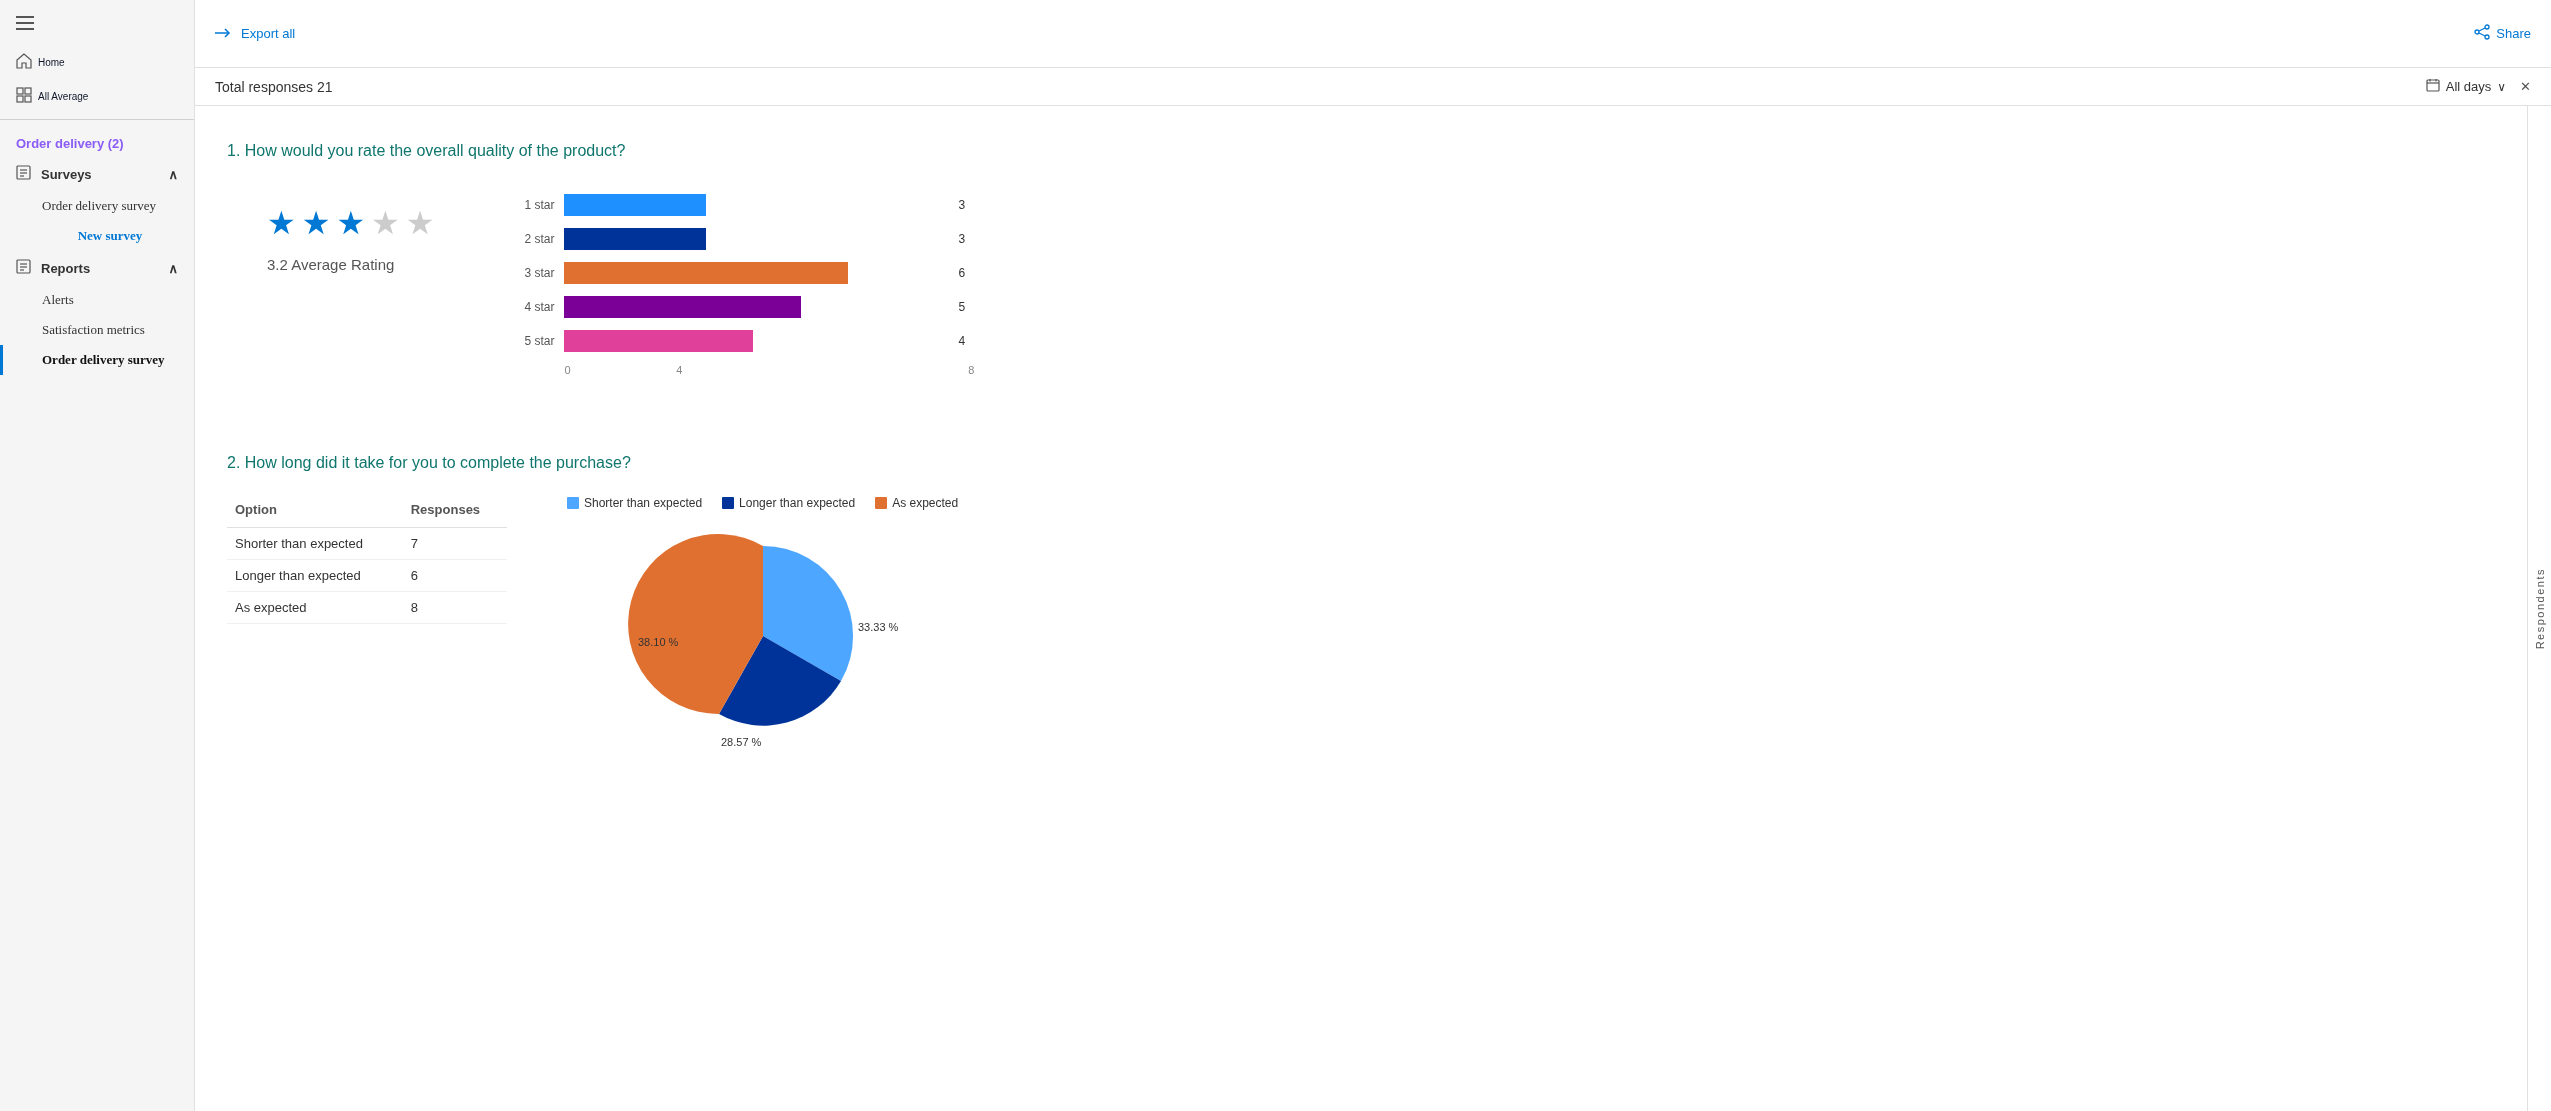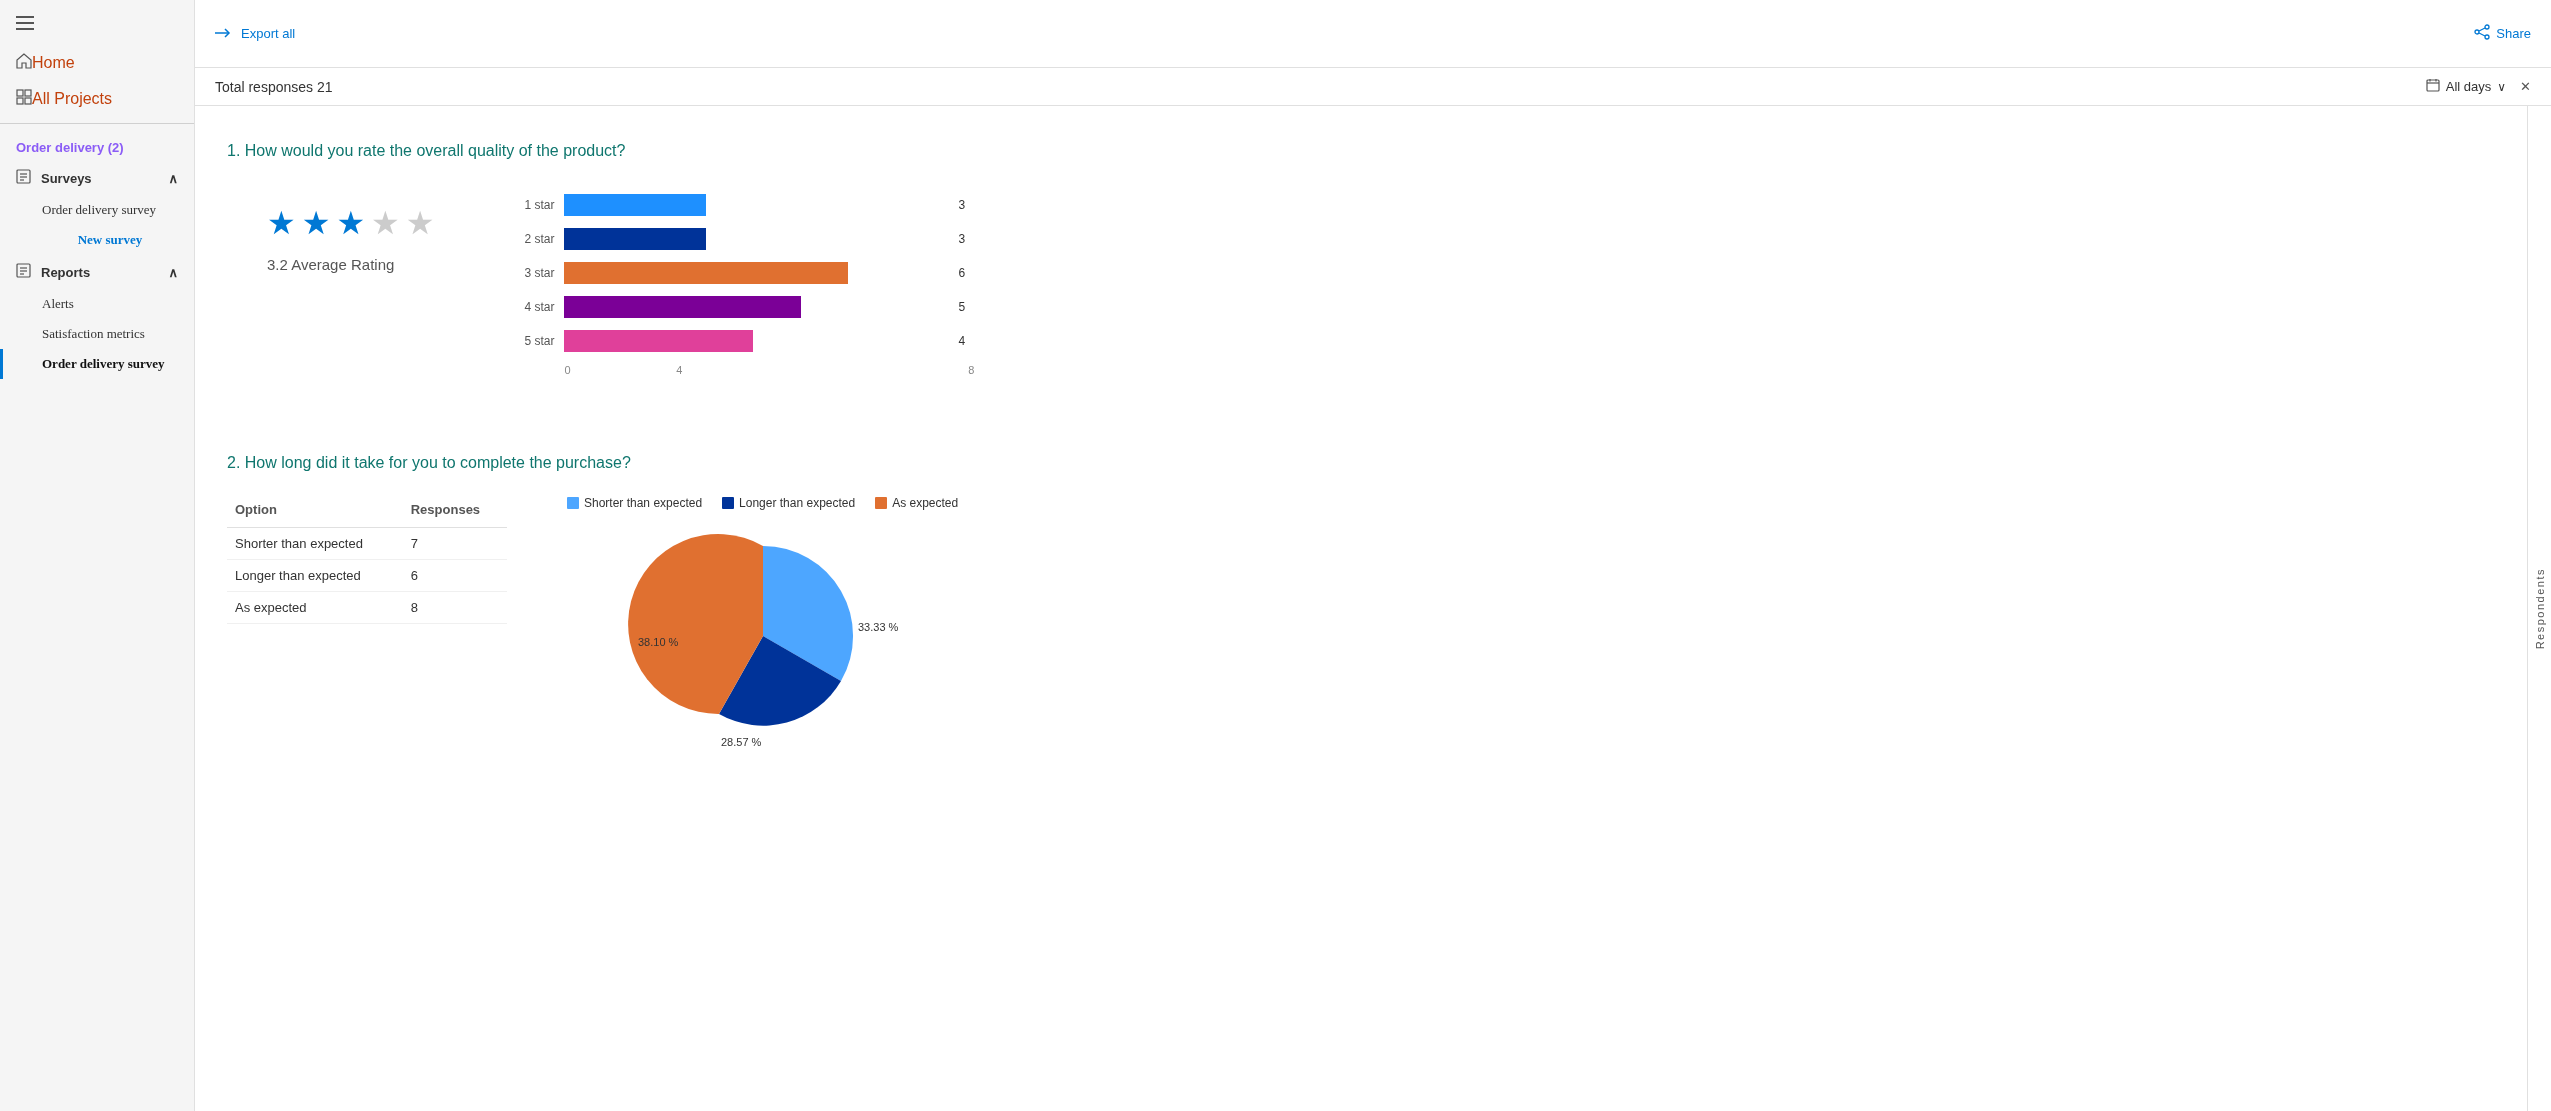--- a/index.html
+++ b/index.html
@@ -18,23 +18,23 @@
     }
     .sidebar-menu-icon {
       padding: 8px 16px 12px 16px;
       cursor: pointer;
     }
     .sidebar-item {
       display: flex;
       align-items: center;
       padding: 8px 16px;
       cursor: pointer;
-      gap: 0;
-      color: #c2410c;
-      font-size: 16px;
+      gap: 6px;
+      color: #0f172a;
+      font-size: 10px;
     }
     .sidebar-section-header {
       display: flex;
       align-items: center;
       padding: 8px 16px;
       cursor: pointer;
       gap: 10px;
       font-weight: 600;
       font-size: 13px;
     }
@@ -189,21 +189,21 @@
 
   <div class="sidebar-item">
     <span>
       <svg width="16" height="16" viewBox="0 0 16 16">
           <rect x="1" y="1" width="6" height="6" fill="none" stroke="#555" stroke-width="1.2"></rect>
           <rect x="9" y="1" width="6" height="6" fill="none" stroke="#555" stroke-width="1.2"></rect>
           <rect x="1" y="9" width="6" height="6" fill="none" stroke="#555" stroke-width="1.2"></rect>
           <rect x="9" y="9" width="6" height="6" fill="none" stroke="#555" stroke-width="1.2"></rect>
         </svg>
     </span>
-    <span>All Projects</span>
+    <span>All Average</span>
   </div>
 
   <hr class="sidebar-divider">
 
   <div class="order-delivery-title">Order delivery (2)</div>
 
   <div class="sidebar-section-header">
     <span>
       <svg width="15" height="15" viewBox="0 0 15 15">
           <rect x="1" y="1" width="13" height="13" rx="1" fill="none" stroke="#555" stroke-width="1.2"></rect>

